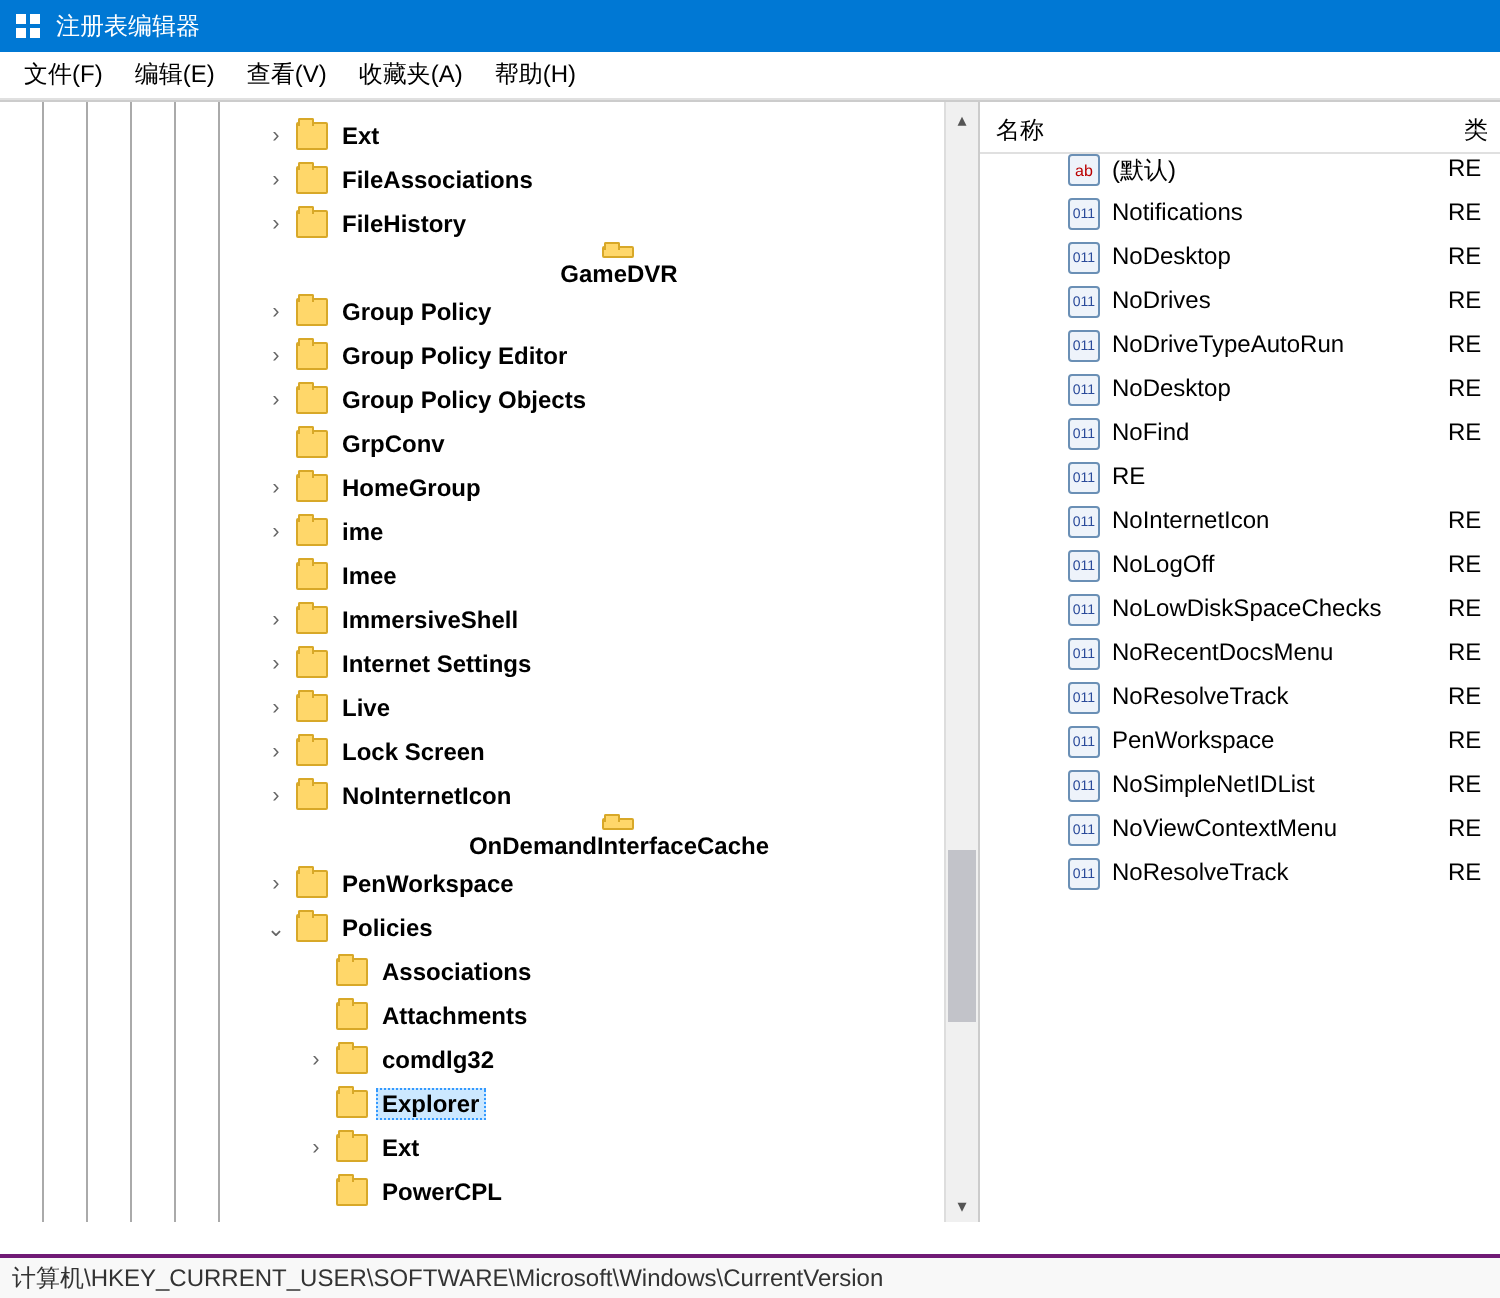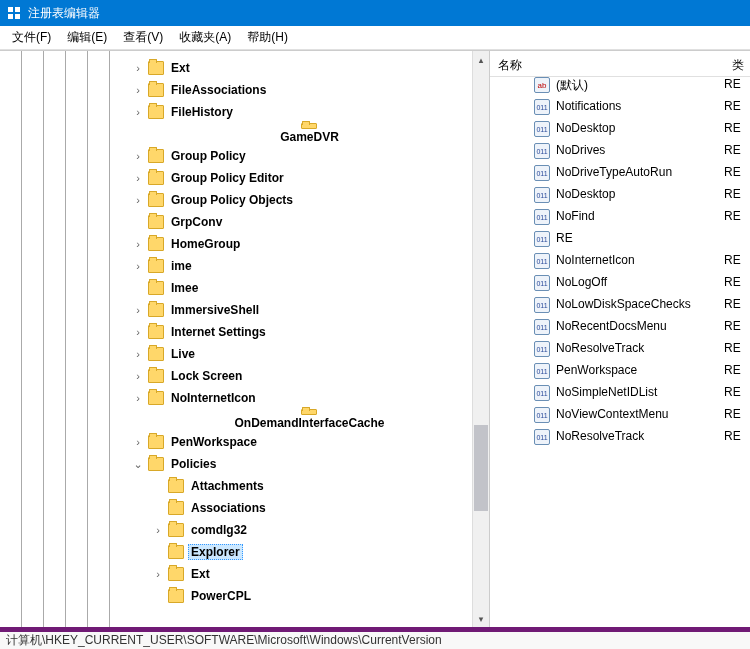--- a/index.html
+++ b/index.html
@@ -34,21 +34,21 @@
     .values-header-col { padding: 2px 8px; font-size: 12px; }
     .col-name { flex: 1; }
     .col-type { width: 26px; }
     .values-body { }
     .value-row { display: flex; height: 22px; padding-left: 4px; margin-left: 40px; }
     .value-icon { width: 16px; height: 16px; margin-right: 6px; display: inline-flex; align-items: center; justify-content: center; border: 1px solid #6a8fb5; background: #eef3fa; font-size: 8px; color: #b00; border-radius: 2px; }
     .value-icon.bin { color: #2a4a9a; font-size: 7px; }
     .value-name { flex: 1; font-size: 12px; }
     .value-type { width: 26px; font-size: 12px; }
     
-    .statusbar { border-top: 5px solid #701a75; height: 22px; display: flex; align-items: center; padding: 0 6px; font-size: 12px; color: #333; background: #f8f8f8; }
+    .statusbar { border-top: 2px solid #701a75; height: 22px; display: flex; align-items: center; padding: 0 6px; font-size: 12px; color: #333; background: #f8f8f8; margin-top: 16px; }
   </style>
 </head>
 <body>
 
 <div class="titlebar">
   <span class="titlebar-icon">
     <svg width="14" height="14" viewBox="0 0 14 14">
         <rect x="1" y="1" width="5" height="5" fill="#fff"></rect>
         <rect x="8" y="1" width="5" height="5" fill="#fff"></rect>
         <rect x="1" y="8" width="5" height="5" fill="#fff"></rect>
@@ -167,26 +167,26 @@
           <span class="tree-label">PenWorkspace</span>
         </div>
         <div class="tree-node" style="padding-left: 20px;">
           <span class="tree-toggle">⌄</span>
           <span class="tree-icon-folder"></span>
           <span class="tree-label">Policies</span>
         </div>
         <div class="tree-node" style="padding-left: 40px;">
           <span class="tree-toggle"></span>
           <span class="tree-icon-folder"></span>
+          <span class="tree-label">Associations</span>
+        </div>
+        <div class="tree-node" style="padding-left: 40px;">
+          <span class="tree-toggle"></span>
+          <span class="tree-icon-folder"></span>
           <span class="tree-label">Attachments</span>
-        </div>
-        <div class="tree-node" style="padding-left: 40px;">
-          <span class="tree-toggle"></span>
-          <span class="tree-icon-folder"></span>
-          <span class="tree-label">Associations</span>
         </div>
         <div class="tree-node" style="padding-left: 40px;">
           <span class="tree-toggle">›</span>
           <span class="tree-icon-folder"></span>
           <span class="tree-label">comdlg32</span>
         </div>
         <div class="tree-node" style="padding-left: 40px;">
           <span class="tree-toggle"></span>
           <span class="tree-icon-folder"></span>
           <span class="tree-label selected">Explorer</span>

